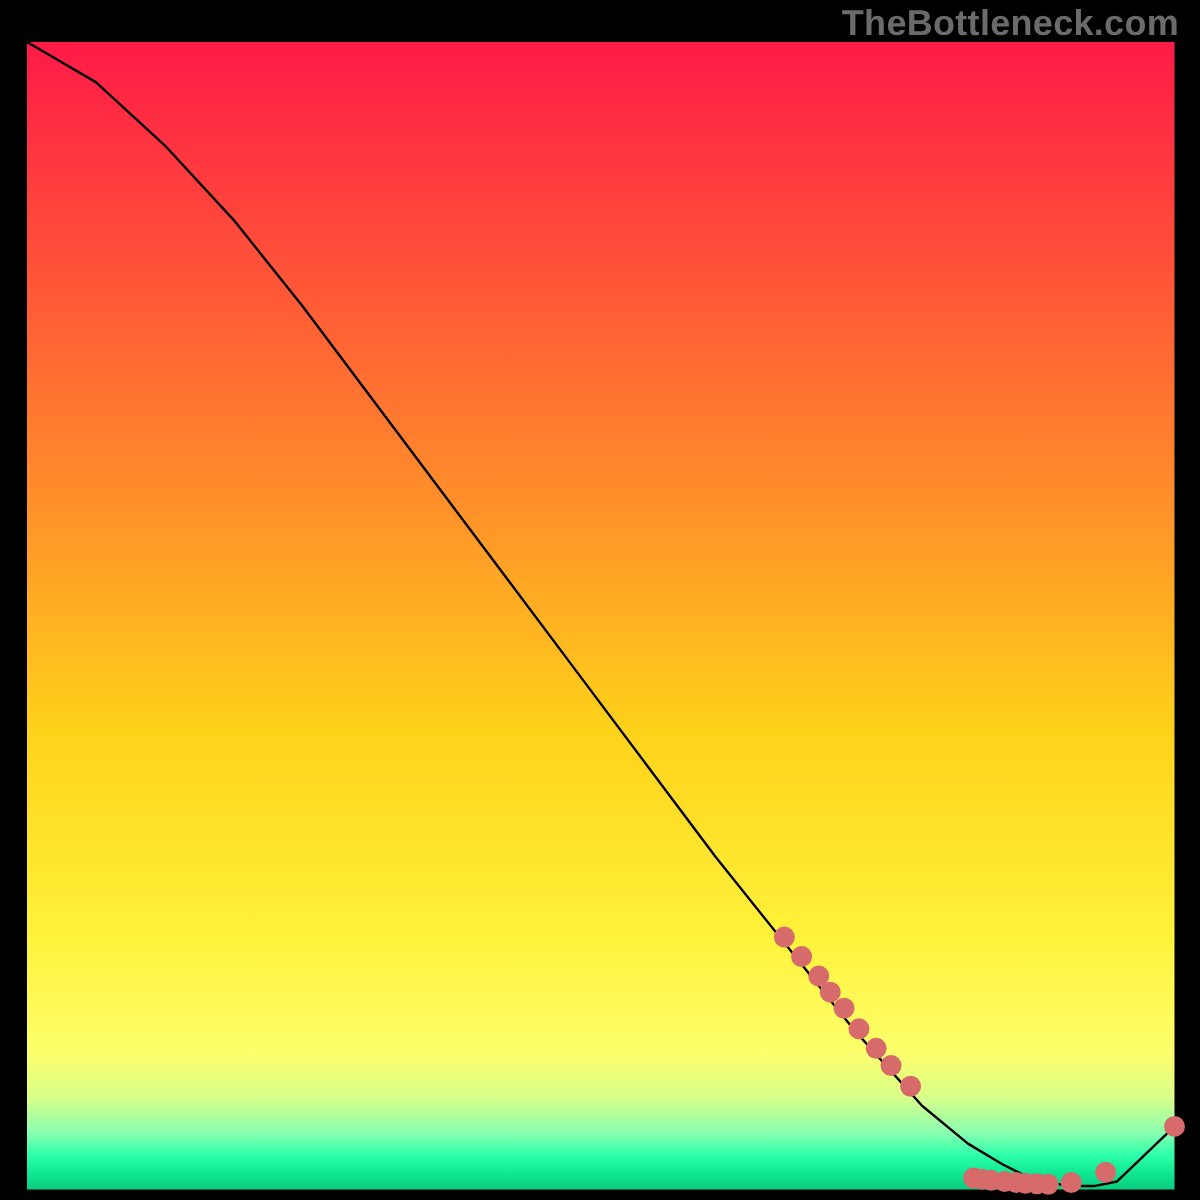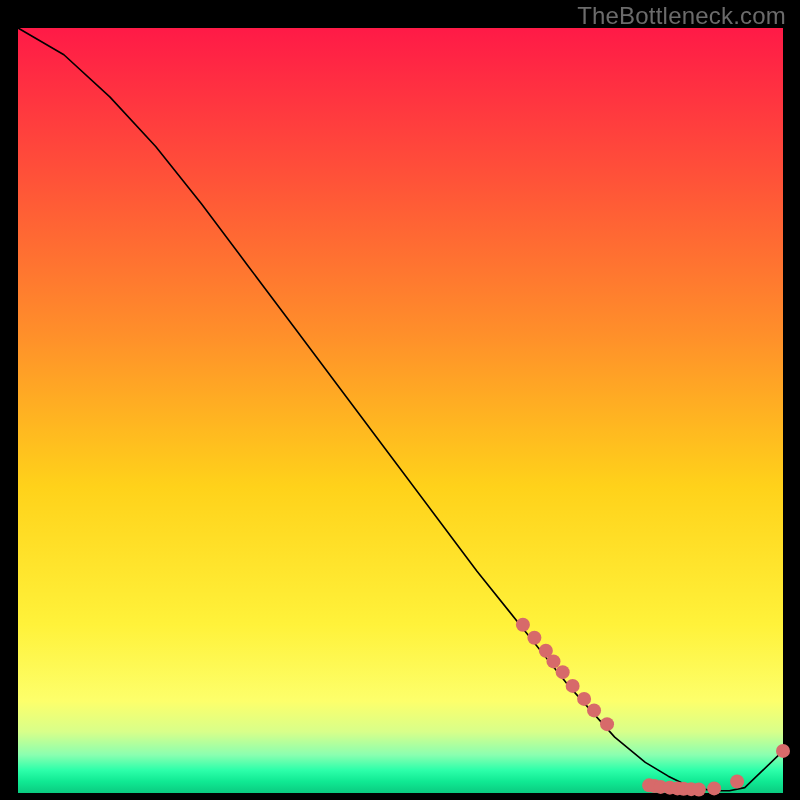--- a/index.html
+++ b/index.html
@@ -35,21 +35,21 @@
       #10e993 98.5%,
       #0acb80 100%
     );
   }
   .watermark {
     position: absolute;
     top: 2px;
     right: 14px;
     font-family: Arial, Helvetica, sans-serif;
     font-size: 24px;
-    font-weight: 400;
+    font-weight: 700;
     color: #6b6b6b;
     letter-spacing: 0.2px;
   }
   svg.overlay {
     position: absolute;
     left: 18px;
     top: 28px;
     width: 765px;
     height: 765px;
     overflow: visible;

